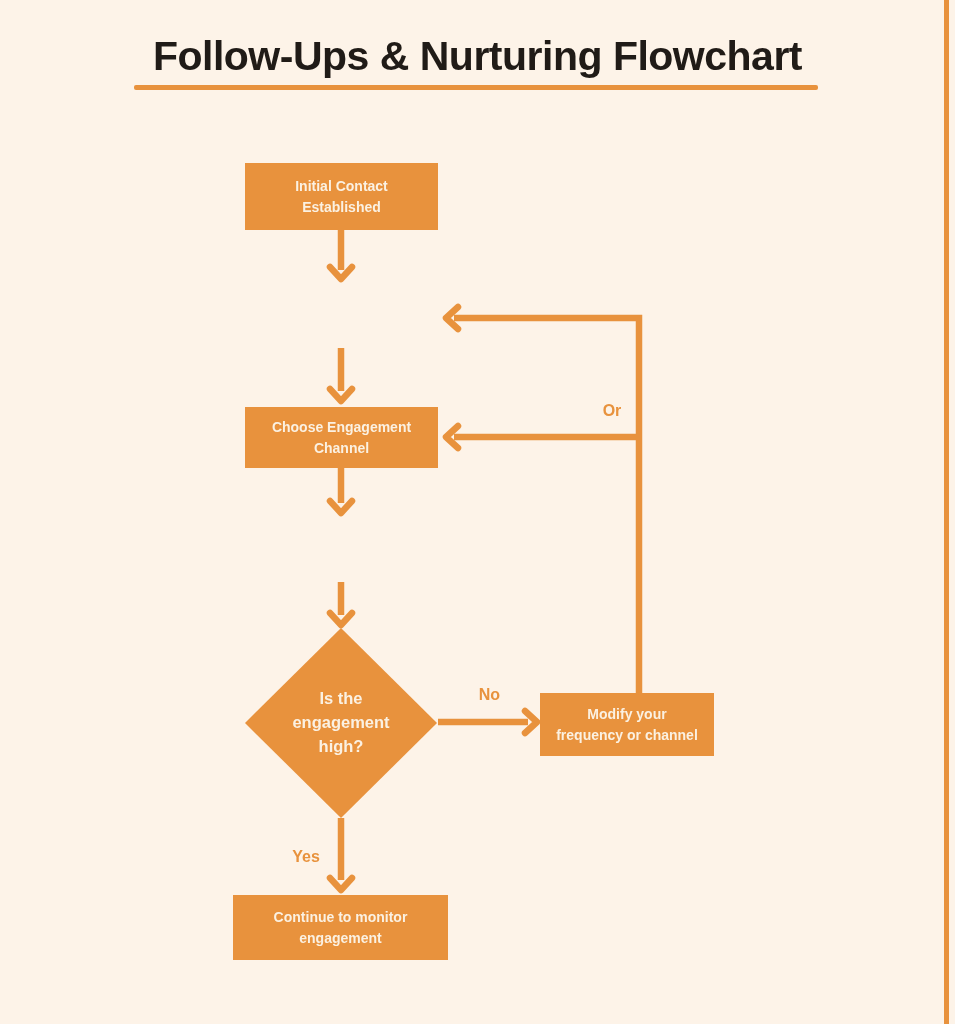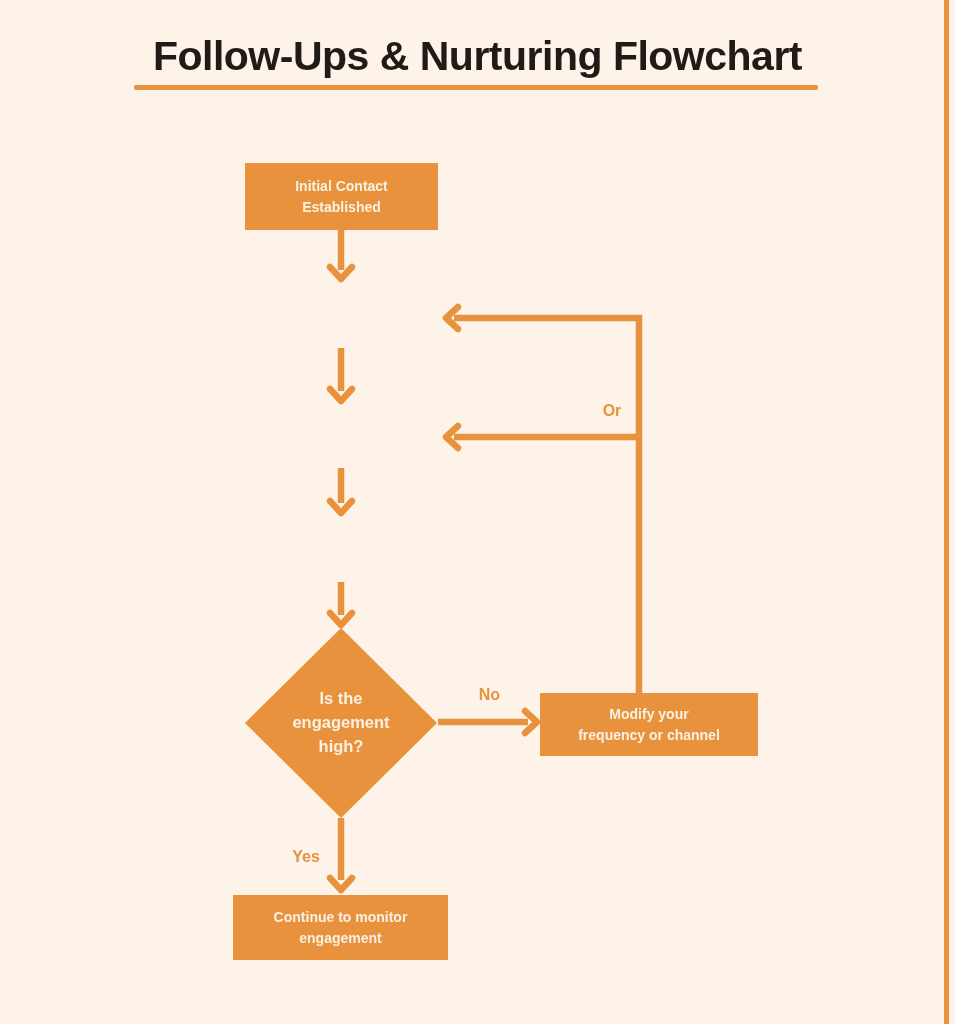--- a/index.html
+++ b/index.html
@@ -52,21 +52,21 @@
     text-align:center;
     font-weight:700;
     font-size:14px;
     line-height:1.45;
     white-space:pre-line;
   }
   .node-initial   {left:245px; top:163px; width:193px; height:67px;}
   .node-determine {left:245px; top:287px; width:193px; height:61px;}
   .node-choose    {left:245px; top:407px; width:193px; height:61px;}
   .node-deliver   {left:245px; top:518px; width:193px; height:64px;}
-  .node-modify    {left:540px; top:693px; width:218px; height:63px;}
+  .node-modify    {left:540px; top:693px; width:174px; height:63px;}
   .node-continue  {left:233px; top:895px; width:215px; height:65px;}
   .node-decision{
     left:245px; top:628px;
     width:192px; height:190px;
     clip-path:polygon(50% 0%, 100% 50%, 50% 100%, 0% 50%);
     font-size:16.5px;
   }
   .connectors{
     position:absolute;
     left:0; top:0;
@@ -134,20 +134,22 @@
     <g>
       <path d="M341 818 V880"></path>
       <path class="head" d="M330 878 L341 890 L352 878"></path>
     </g>
   </svg>
 
   <div class="node node-initial">Initial Contact
 Established</div>
 
 
+  <div class="node node-choose">Choose Engagement
+Channel</div>
 
 
   <div class="node node-decision">Is the
 engagement
 high?</div>
 
   <div class="node node-modify">Modify your
 frequency or channel</div>
 
   <div class="node node-continue">Continue to monitor

